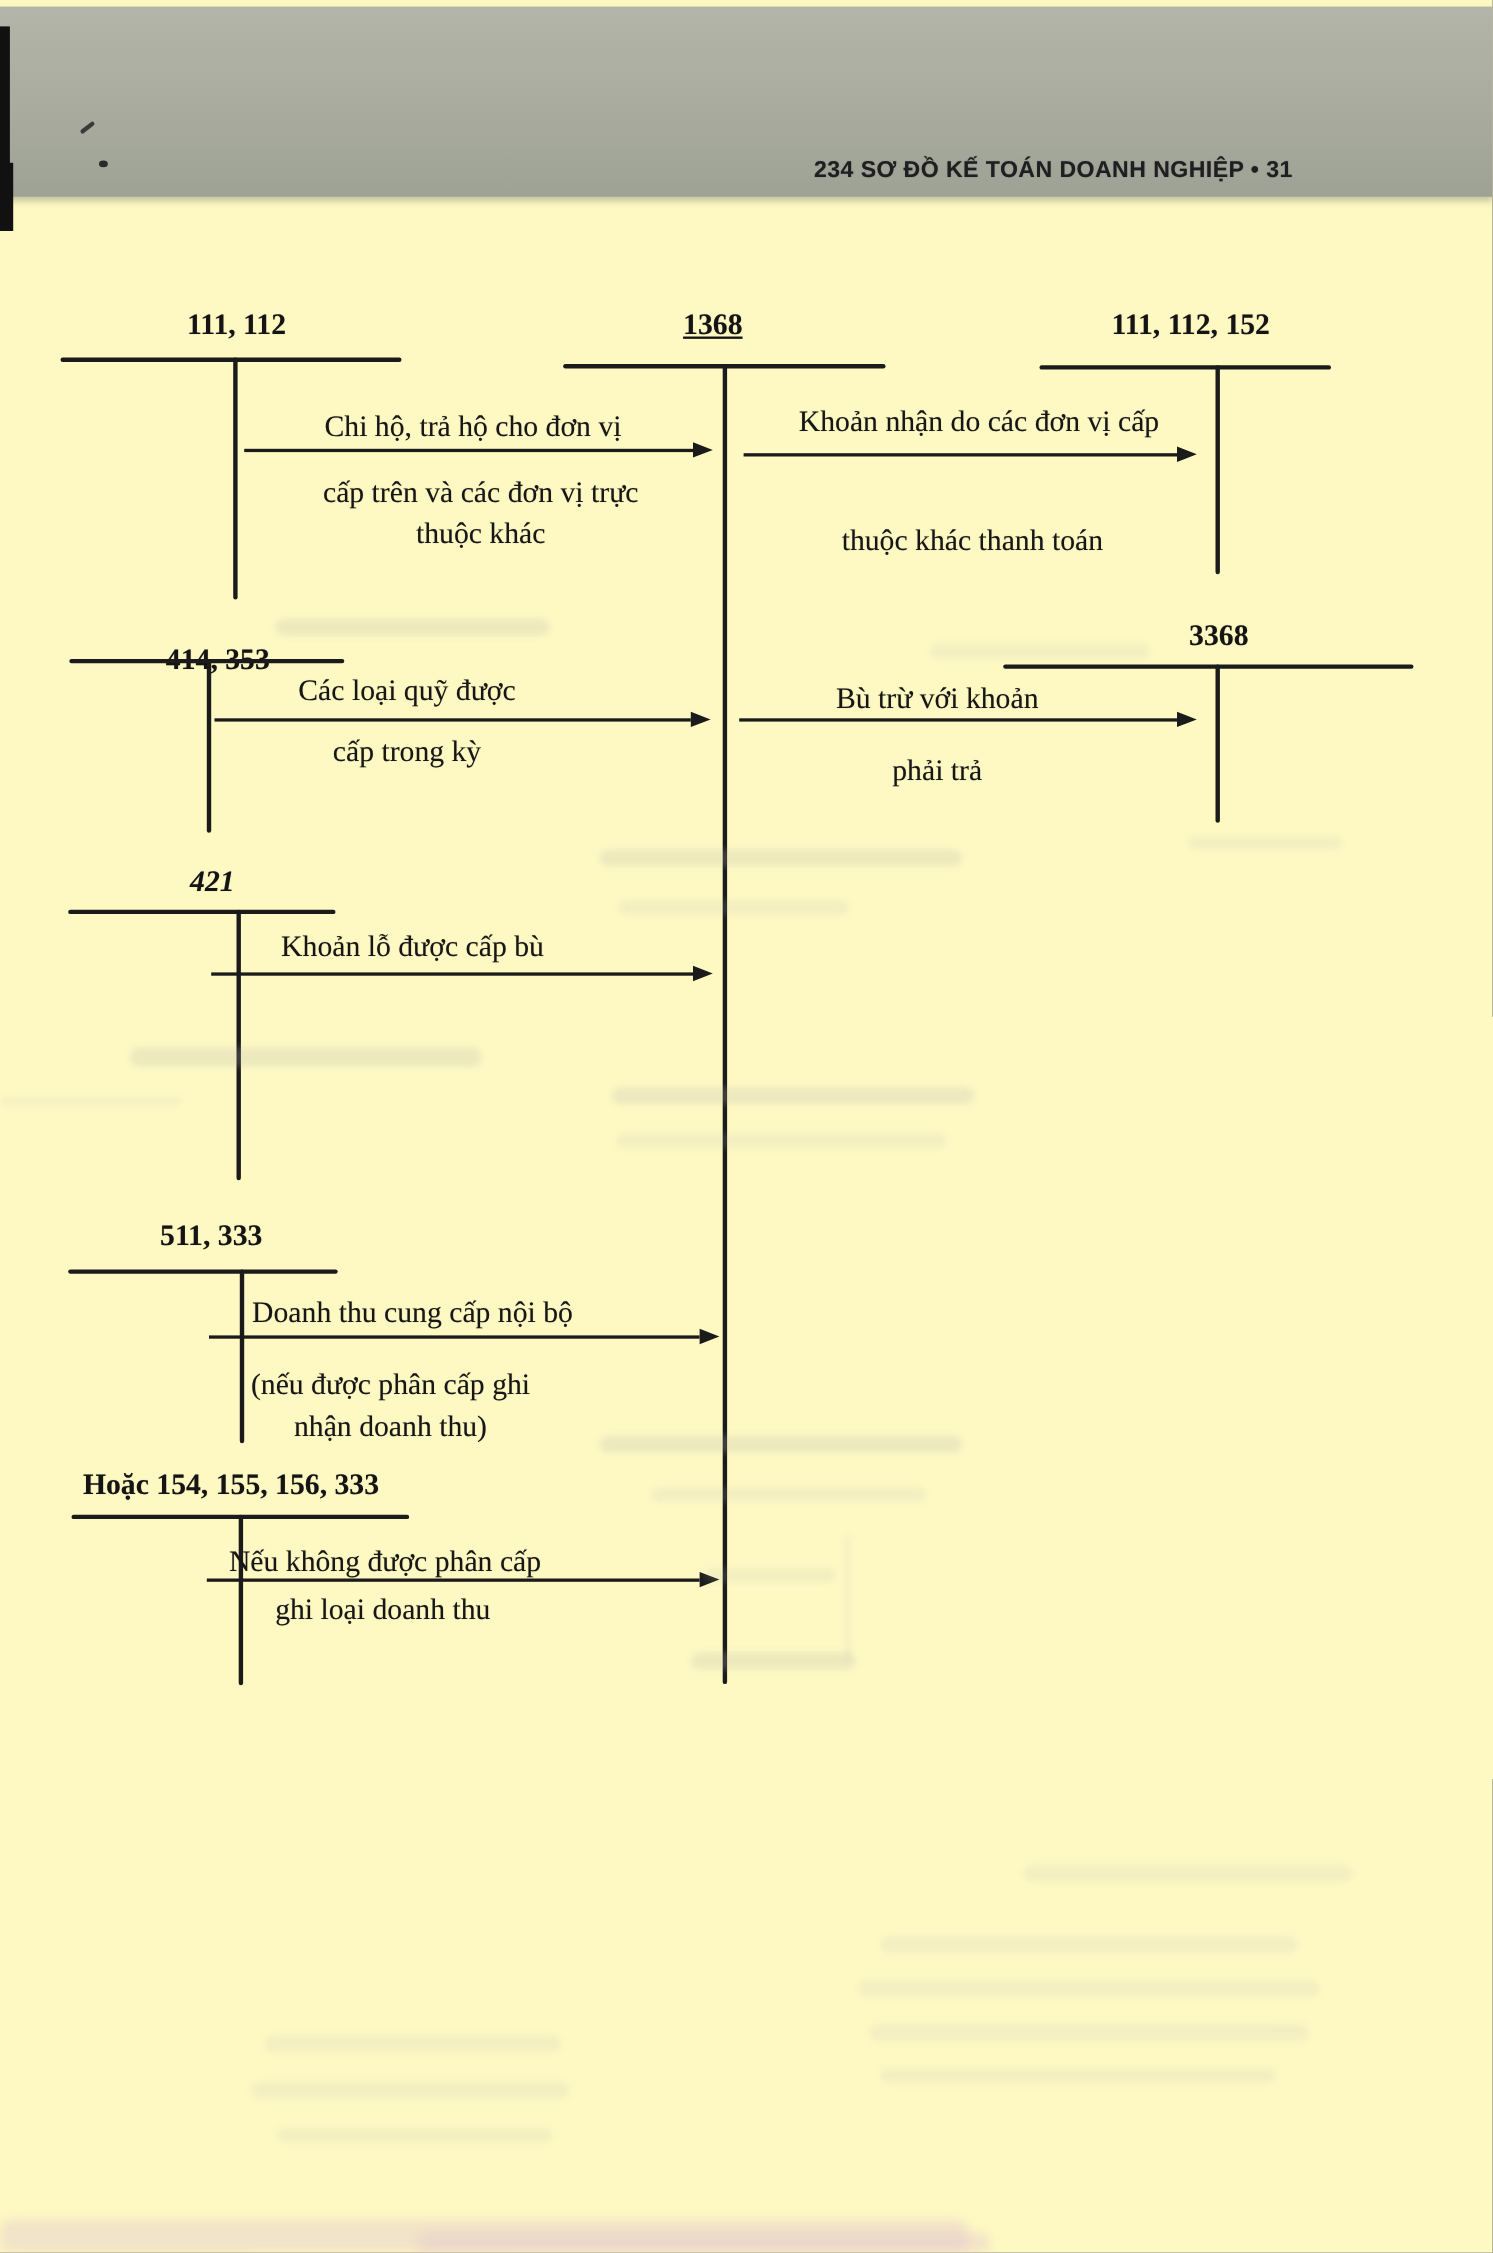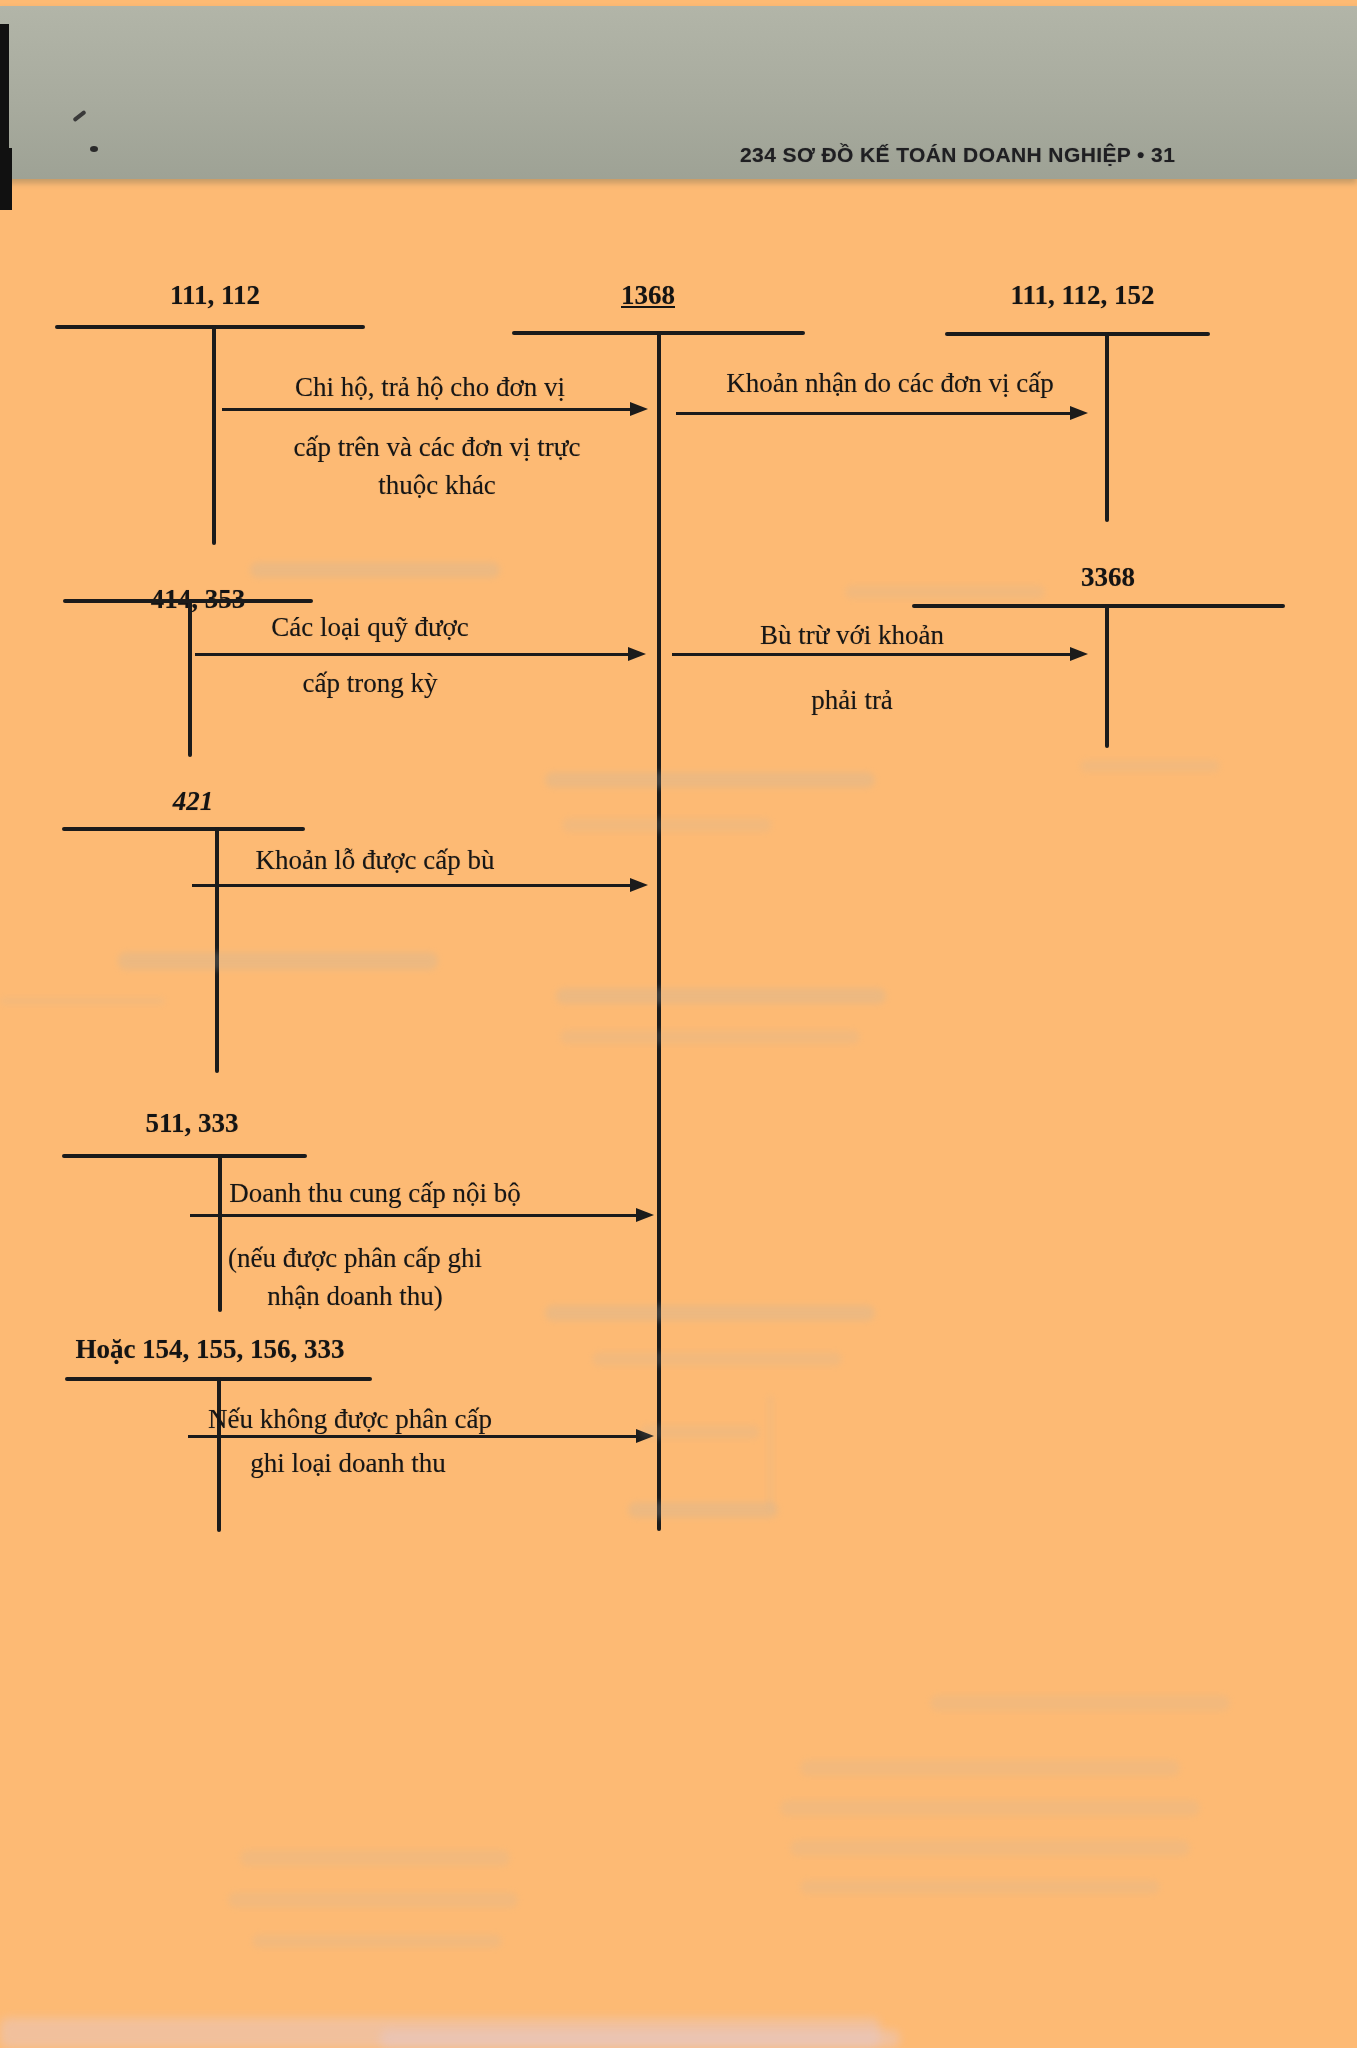--- a/index.html
+++ b/index.html
@@ -1,19 +1,19 @@
 <!DOCTYPE html>
 <html><head>
 <meta charset="utf-8">
 <style>
   html,body{margin:0;padding:0;background:#6d6d6d;}
   #page{
     position:relative;
     width:1357px;height:2048px;
-    background:#fdba74;
+    background:#fef9c3;
     overflow:hidden;
     font-family:"Liberation Serif", serif;
     color:#1c1c1c;
   }
   
   .scan-band{
     position:absolute;left:0;top:6px;width:1357px;height:173px;
     background:linear-gradient(180deg,#b2b5a8 0%,#a8ab9e 55%,#9ea295 100%);
     box-shadow:0 4px 6px rgba(90,95,80,.35);
   }
@@ -105,20 +105,21 @@
   <div class="arrow" style="left:222px;top:408px;width:408px;">
       <span class="head"></span>
     </div>
   <div class="entry-text" style="left:262px;top:432px;width:350px;">cấp trên và các đơn vị trực</div>
   <div class="entry-text" style="left:262px;top:470px;width:350px;">thuộc khác</div>
 
   <div class="entry-text" style="left:690px;top:368px;width:400px;">Khoản nhận do các đơn vị cấp</div>
   <div class="arrow" style="left:676px;top:412px;width:394px;">
       <span class="head"></span>
     </div>
+  <div class="entry-text" style="left:684px;top:476px;width:400px;">thuộc khác thanh toán</div>
 
   <div class="entry-text" style="left:200px;top:612px;width:340px;">Các loại quỹ được</div>
   <div class="arrow" style="left:195px;top:653px;width:433px;">
       <span class="head"></span>
     </div>
   <div class="entry-text" style="left:200px;top:668px;width:340px;">cấp trong kỳ</div>
 
   <div class="entry-text" style="left:672px;top:620px;width:360px;">Bù trừ với khoản</div>
   <div class="arrow" style="left:672px;top:653px;width:398px;">
       <span class="head"></span>

